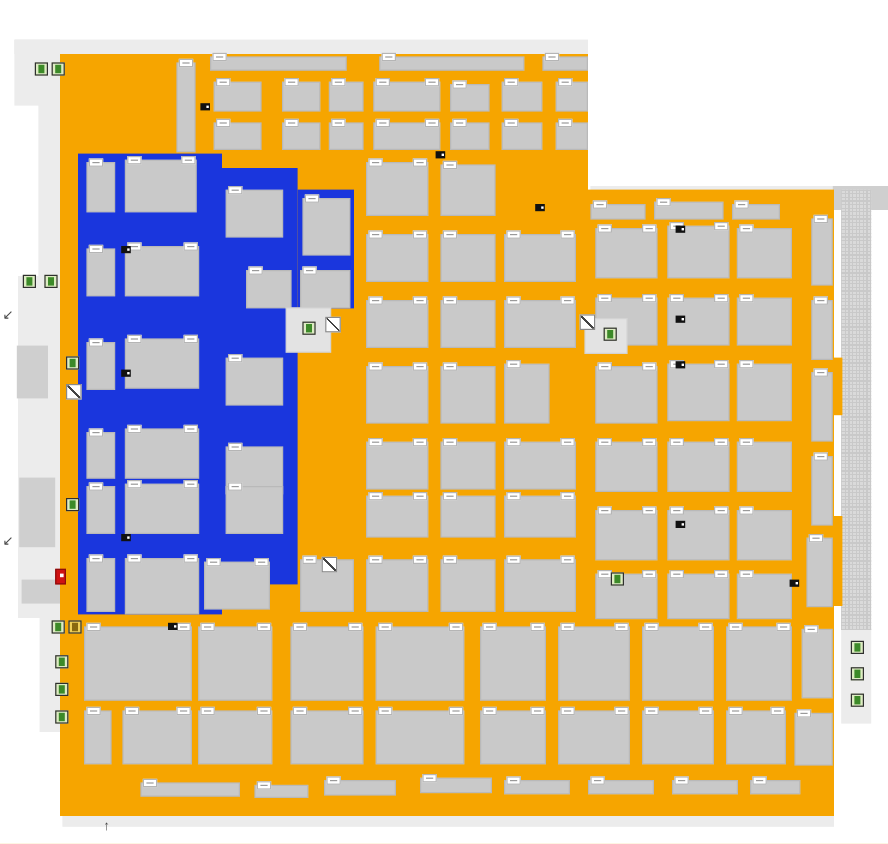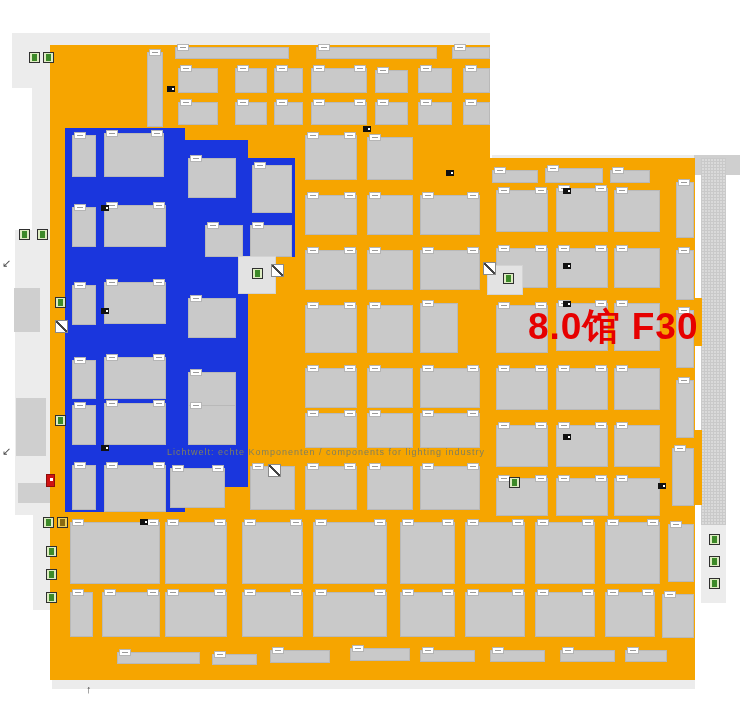--- a/index.html
+++ b/index.html
@@ -403,17 +403,15 @@
       <div class="door" style="left: 563px; top: 188px;"></div>
       <div class="door" style="left: 563px; top: 263px;"></div>
       <div class="door" style="left: 563px; top: 301px;"></div>
       <div class="door" style="left: 563px; top: 434px;"></div>
       <div class="door" style="left: 658px; top: 483px;"></div>
       <div class="arrow" style="left: 2px; top: 258px;">↙</div>
       <div class="arrow" style="left: 2px; top: 446px;">↙</div>
       <div class="arrow" style="left: 86px; top: 684px;">↑</div>
     </div>
 
-  <div class="watermark">Lichtwelt: echte Komponenten / components for lighting industry</div>
 
 
-  <div class="hall-label" style="color: rgb(230, 0, 0);">8.0馆 F30</div>
 </div>
 
 </body></html>

